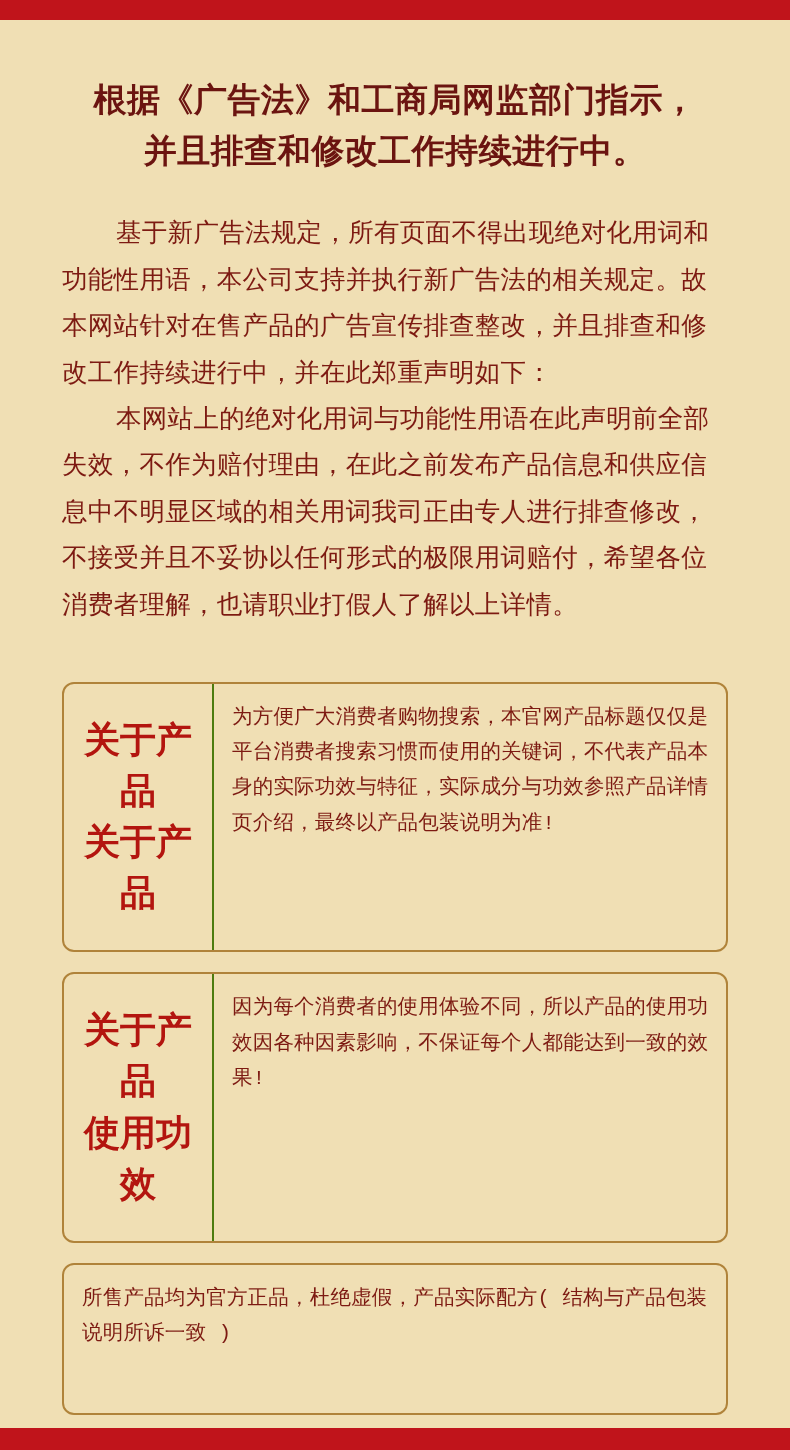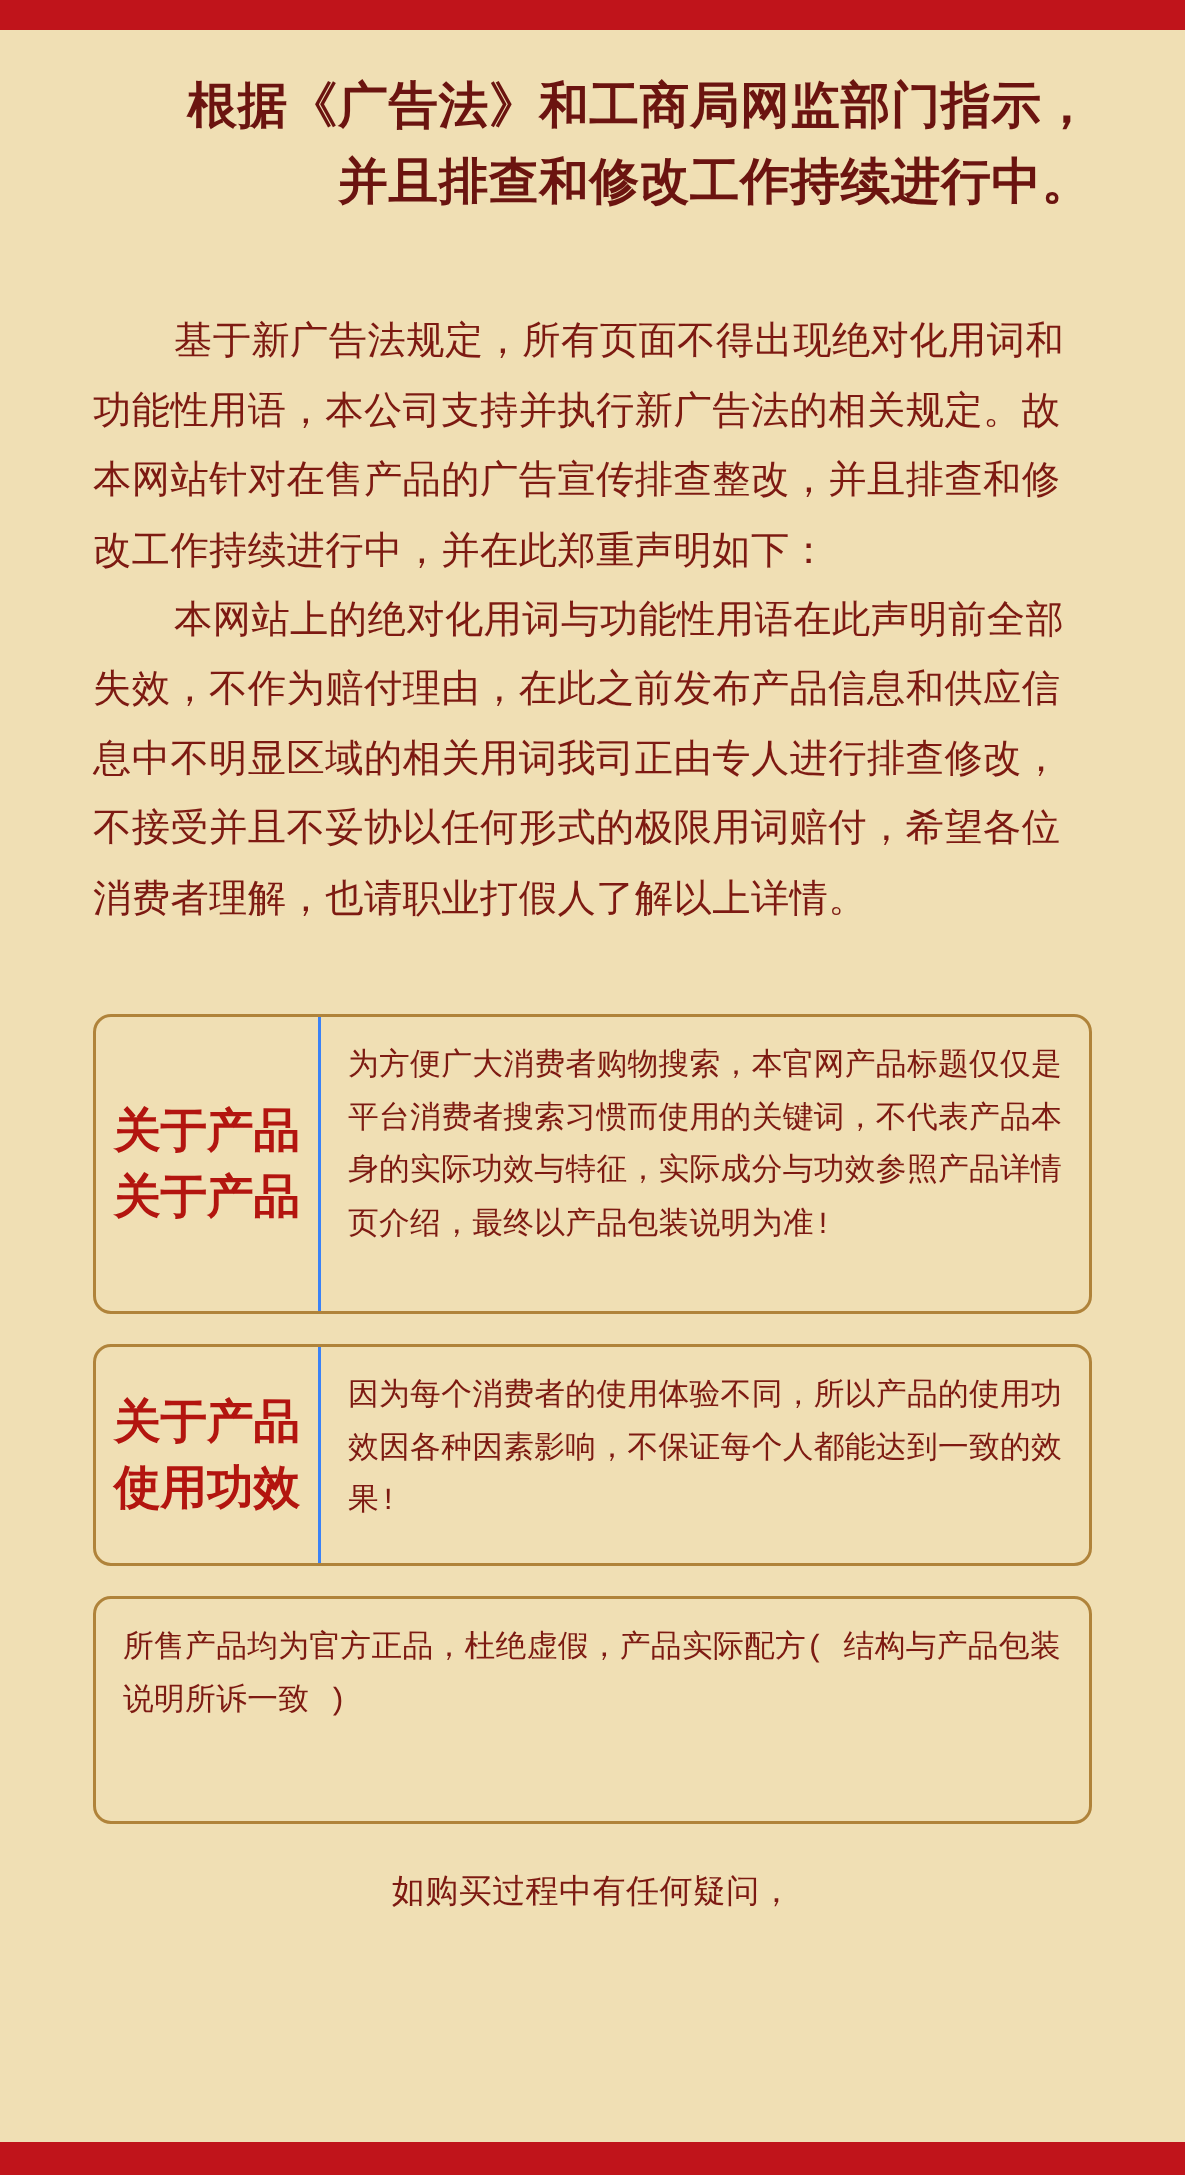--- a/index.html
+++ b/index.html
@@ -40,39 +40,39 @@
     height: 1408px;
     background: #f0dfb4;
     box-sizing: border-box;
     padding: 0 62px;
   }
   .headline {
     color: #6b1410;
     font-weight: bold;
     font-size: 33px;
     line-height: 1.55;
-    text-align: right;
+    text-align: center;
     letter-spacing: 0.5px;
-    padding-top: 26px;
+    padding-top: 55px;
   }
   .headline .l2 {
     display: block;
   }
   .body-para {
     color: #7d1a12;
     font-size: 25.5px;
     line-height: 1.82;
     letter-spacing: 0.3px;
     text-indent: 54px;
     margin: 0;
     padding: 0;
     text-align: left;
   }
   .para1 {
-    margin-top: 56px;
+    margin-top: 33px;
   }
   .para2 {
   }
   .cards {
     margin-top: 54px;
   }
   .card {
     border: 2px solid #b0833a;
     border-radius: 12px;
     display: flex;
@@ -82,24 +82,24 @@
     background: transparent;
   }
   .card-title {
     flex: 0 0 150px;
     display: flex;
     flex-direction: column;
     align-items: center;
     justify-content: center;
     color: #b3150f;
     font-weight: bold;
-    font-size: 31px;
+    font-size: 36px;
     line-height: 1.42;
-    border-right: 2px solid #3b82f6;
-    padding: 16px 6px;
+    border-right: 2px solid #4d7c0f;
+    padding: 31px 6px;
     box-sizing: border-box;
     text-align: center;
   }
   .card-body {
     flex: 1 1 auto;
     color: #7d1a12;
     font-size: 20.5px;
     line-height: 1.72;
     padding: 16px 16px 16px 18px;
     box-sizing: border-box;

